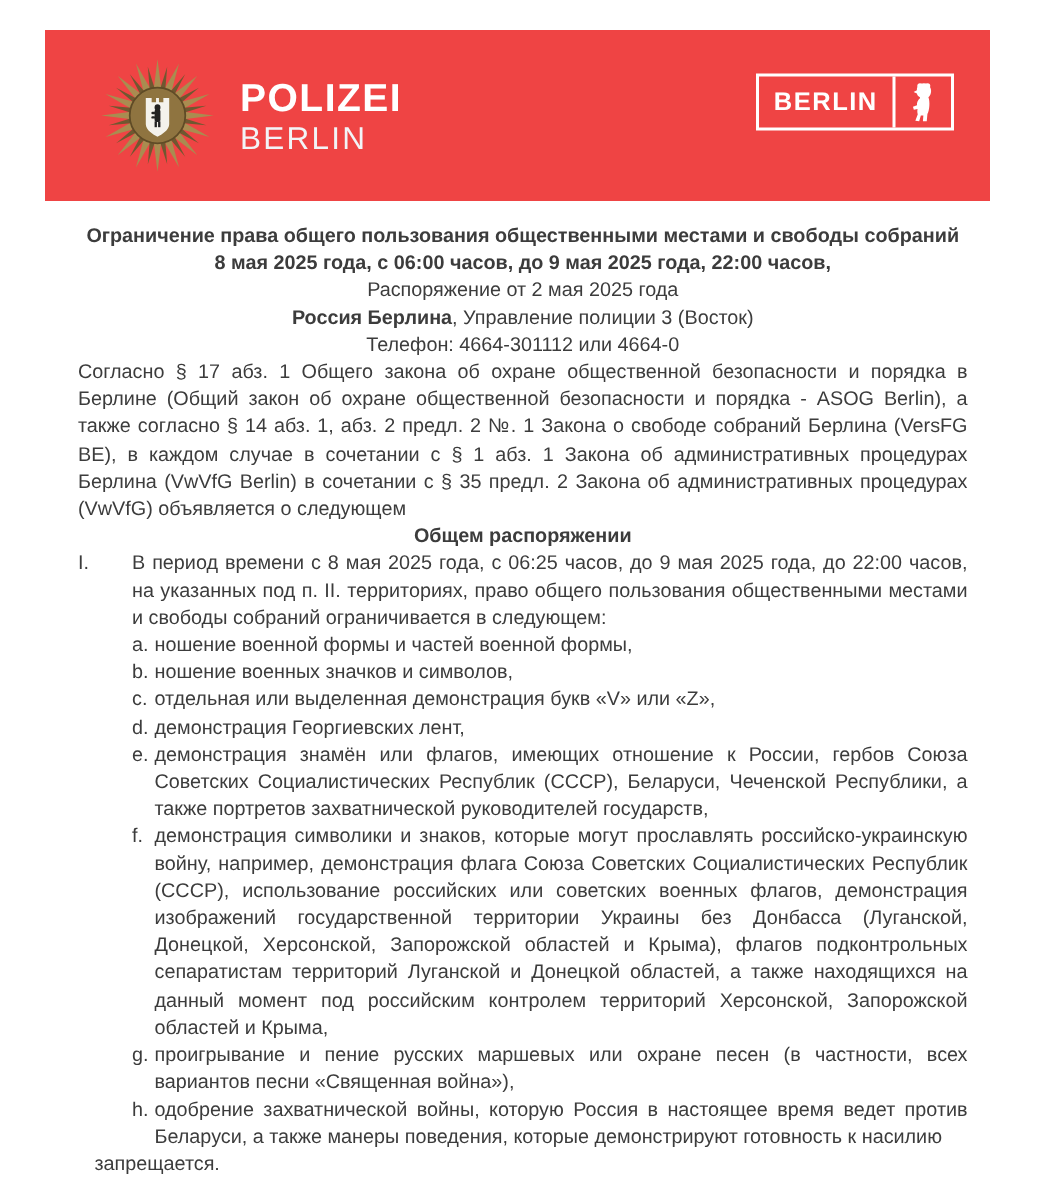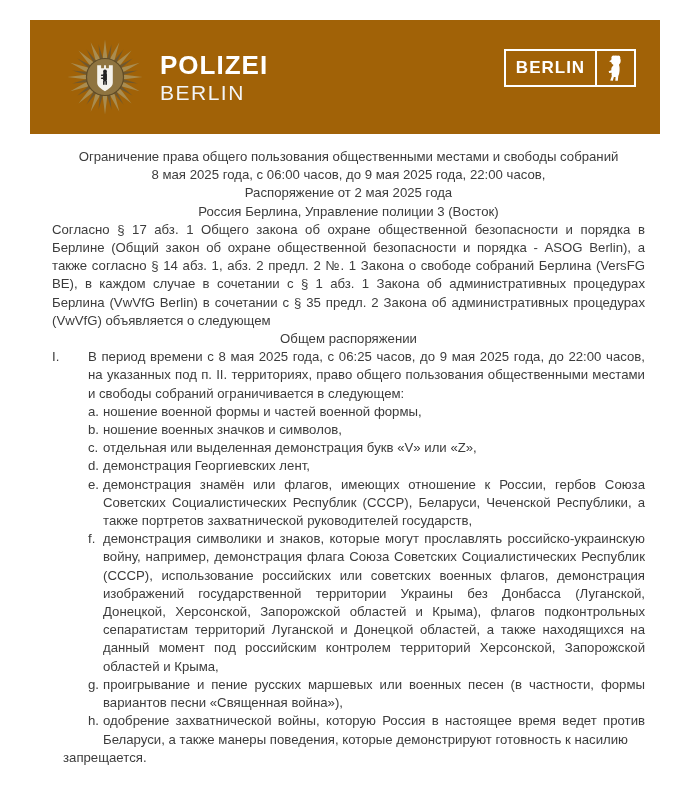--- a/index.html
+++ b/index.html
@@ -1,38 +1,38 @@
 <!DOCTYPE html>
 <html lang="ru"><head>
 <meta charset="utf-8">
 <style>
   html,body{margin:0;padding:0;background:#ffffff;overflow:hidden;}
   .page{position:relative;width:695px;height:800px;background:#ffffff;
         font-family:"Liberation Sans",sans-serif;color:#3c3c3c;}
 
   
   .banner{position:absolute;left:30px;top:20px;width:630px;height:114px;
-          background:#a16207;display:flex;align-items:center;}
+          background:#ef4444;display:flex;align-items:center;}
   .badge{margin-left:36px;width:78px;height:78px;flex:none;}
   .brand{margin-left:16px;display:flex;flex-direction:column;line-height:1;}
   .brand-title{color:#ffffff;font-size:26px;font-weight:bold;letter-spacing:1px;}
   .brand-sub{color:#f2f4f7;font-size:21px;font-weight:normal;letter-spacing:1.5px;margin-top:4px;}
   .berlin-box{position:absolute;right:24px;top:29px;width:132px;height:38px;
               border:2px solid #ffffff;display:flex;align-items:stretch;box-sizing:border-box;}
   .berlin-label{flex:1;display:flex;align-items:center;justify-content:center;
                 color:#ffffff;font-size:17px;font-weight:bold;letter-spacing:1px;}
   .berlin-divider{width:2px;background:#ffffff;flex:none;}
   .berlin-bear{width:37px;display:flex;align-items:center;justify-content:center;flex:none;}
 
   
   .doc{position:absolute;left:52px;top:148px;width:593px;
        font-size:13.2px;line-height:18.2px;}
   .doc p{margin:0;}
   .t-center{text-align:center;}
-  .bold{font-weight:normal;text-align:center;}
+  .bold{font-weight:bold;text-align:center;}
   .just{text-align:justify;}
   .section{display:flex;}
   .roman{width:36px;flex:none;}
   .section-body{flex:1;min-width:0;}
   .li{display:flex;}
   .li-marker{width:15px;flex:none;}
   .li-text{flex:1;min-width:0;text-align:justify;}
   .closing{padding-left:11px;}
 </style>
 </head>
@@ -110,20 +110,21 @@
         </svg>
       </span>
     </div>
   </div>
 
   <div class="doc">
     <p class="t-center bold">Ограничение права общего пользования общественными местами и свободы собраний</p>
     <p class="t-center bold">8 мая 2025 года, с 06:00 часов, до 9 мая 2025 года, 22:00 часов,</p>
     <p class="t-center">Распоряжение от 2 мая 2025 года</p>
     <p class="t-center"><span class="bold">Россия Берлина</span><span>, Управление полиции 3 (Восток)</span></p>
+    <p class="t-center">Телефон: 4664-301112 или 4664-0</p>
 
     <p class="just">Согласно § 17 абз. 1 Общего закона об охране общественной безопасности и порядка в Берлине (Общий закон об охране общественной безопасности и порядка - ASOG Berlin), а также согласно § 14 абз. 1, абз. 2 предл. 2 №. 1 Закона о свободе собраний Берлина (VersFG BE), в каждом случае в сочетании с § 1 абз. 1 Закона об административных процедурах Берлина (VwVfG Berlin) в сочетании с § 35 предл. 2 Закона об административных процедурах (VwVfG) объявляется о следующем</p>
     <p class="bold">Общем распоряжении</p>
 
     <div class="section">
       <span class="roman">I.</span>
       <div class="section-body">
         <p class="just">В период времени с 8 мая 2025 года, с 06:25 часов, до 9 мая 2025 года, до 22:00 часов, на указанных под п. II. территориях, право общего пользования общественными местами и свободы собраний ограничивается в следующем:</p>
 
         <div class="li">
@@ -145,21 +146,21 @@
         <div class="li">
           <span class="li-marker">e.</span>
           <div class="li-text">демонстрация знамён или флагов, имеющих отношение к России, гербов Союза Советских Социалистических Республик (СССР), Беларуси, Чеченской Республики, а также портретов захватнической руководителей государств,</div>
         </div>
         <div class="li">
           <span class="li-marker">f.</span>
           <div class="li-text">демонстрация символики и знаков, которые могут прославлять российско-украинскую войну, например, демонстрация флага Союза Советских Социалистических Республик (СССР), использование российских или советских военных флагов, демонстрация изображений государственной территории Украины без Донбасса (Луганской, Донецкой, Херсонской, Запорожской областей и Крыма), флагов подконтрольных сепаратистам территорий Луганской и Донецкой областей, а также находящихся на данный момент под российским контролем территорий Херсонской, Запорожской областей и Крыма,</div>
         </div>
         <div class="li">
           <span class="li-marker">g.</span>
-          <div class="li-text">проигрывание и пение русских маршевых или военных песен (в частности, формы вариантов песни «Священная война»),</div>
+          <div class="li-text">проигрывание и пение русских маршевых или охране песен (в частности, всех вариантов песни «Священная война»),</div>
         </div>
         <div class="li">
           <span class="li-marker">h.</span>
           <div class="li-text">одобрение захватнической войны, которую Россия в настоящее время ведет против Беларуси, а также манеры поведения, которые демонстрируют готовность к насилию</div>
         </div>
       </div>
     </div>
 
     <p class="closing">запрещается.</p>
   </div>

